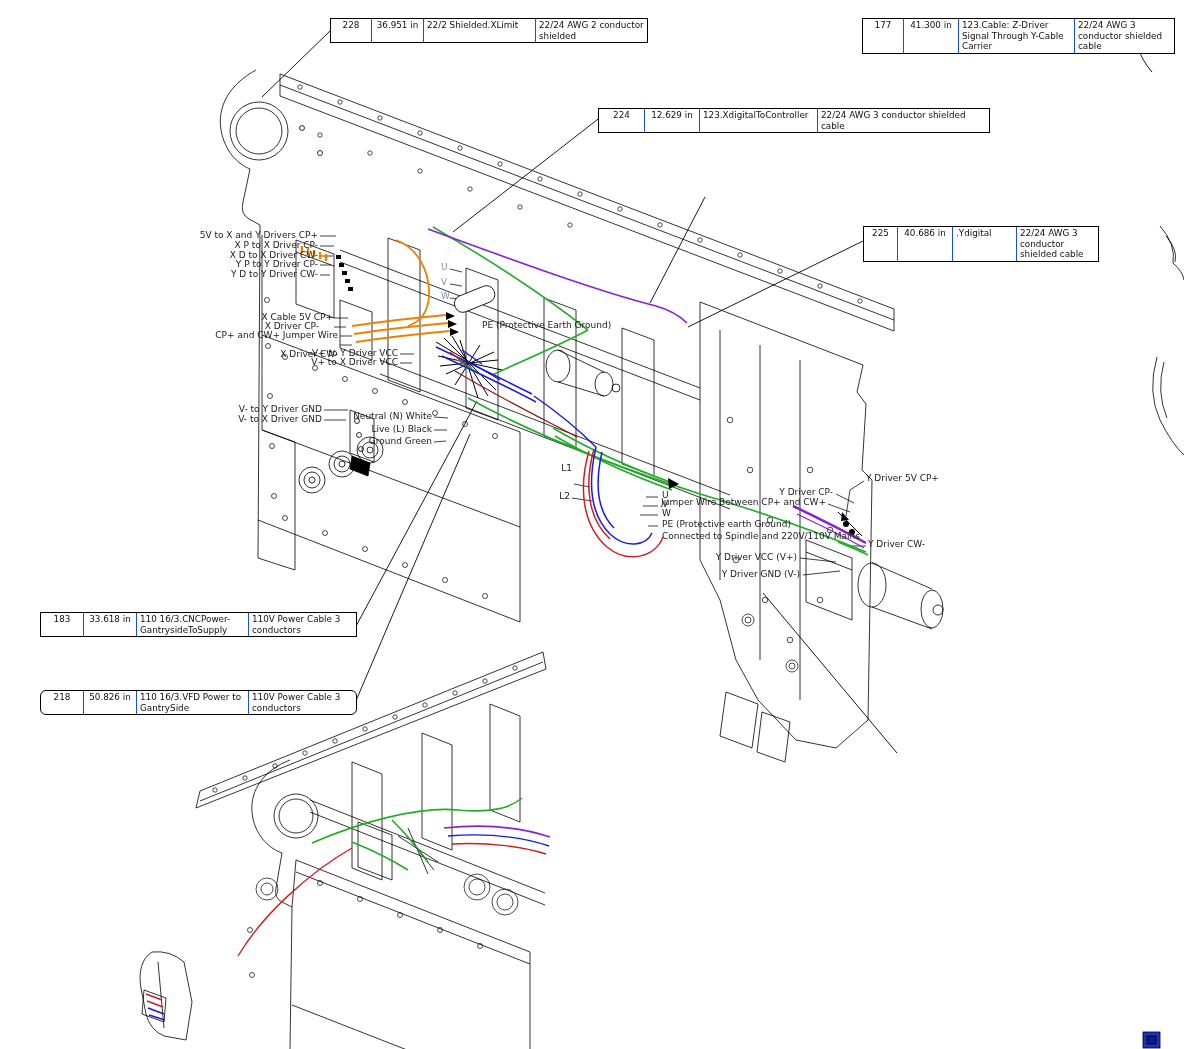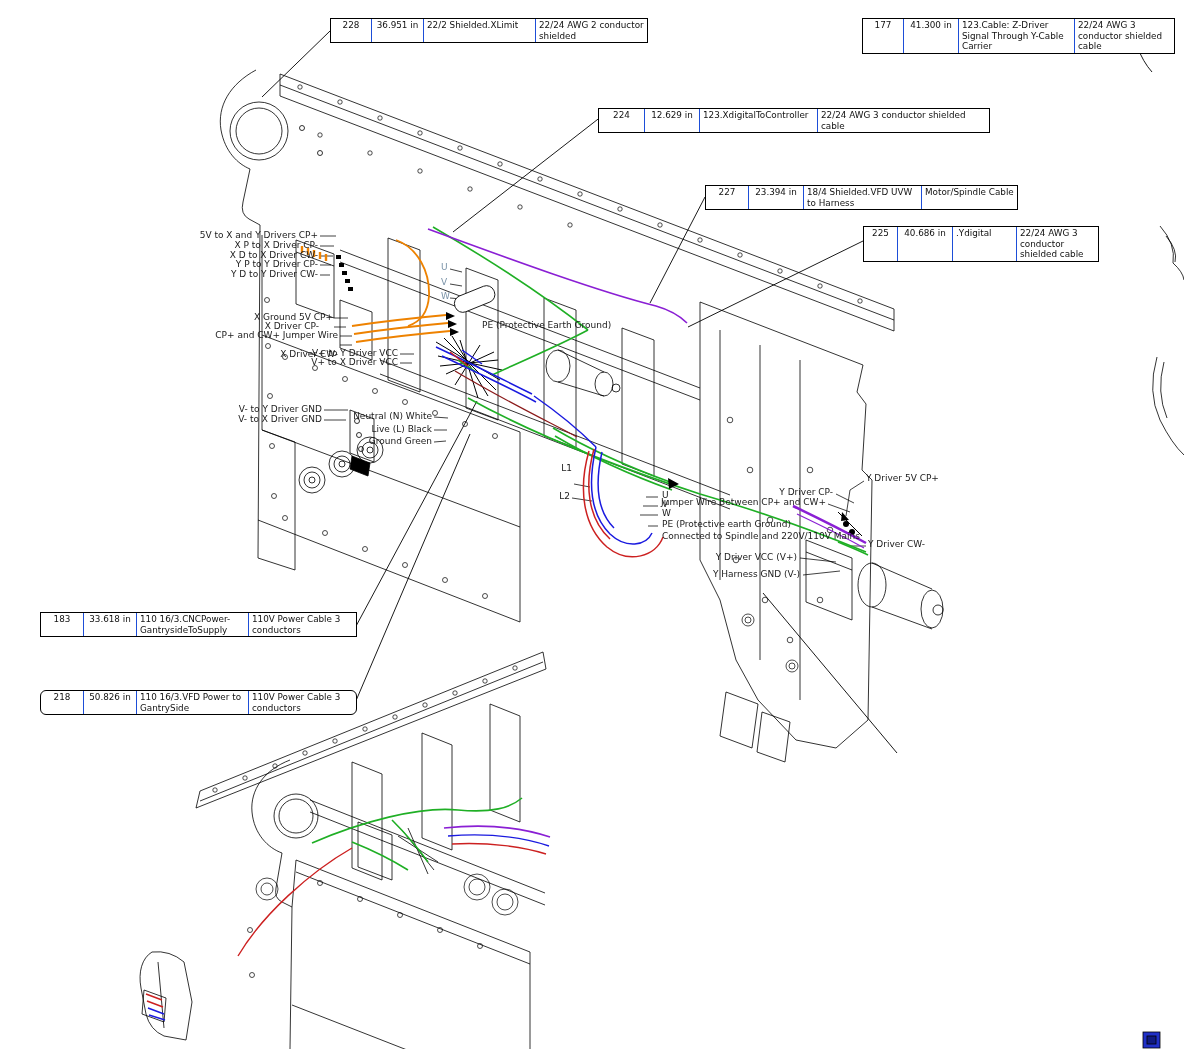--- a/index.html
+++ b/index.html
@@ -269,26 +269,20 @@
   <div style="width:100px">22/24 AWG 3 conductor shielded cable</div>
 </div>
 
 <div class="callout" style="left:598px;top:108px;width:390px;">
   <div class="c-id" style="width:45px">224</div>
   <div class="c-len" style="width:55px">12.629 in</div>
   <div style="width:118px">123.XdigitalToController</div>
   <div style="width:172px">22/24 AWG 3 conductor shielded cable</div>
 </div>
 
-<div class="callout" style="left:705px;top:185px;width:311px;">
-  <div class="c-id" style="width:42px">227</div>
-  <div class="c-len" style="width:55px">23.394 in</div>
-  <div style="width:118px">18/4 Shielded.VFD UVW to Harness</div>
-  <div style="width:96px">Motor/Spindle Cable</div>
-</div>
 
 <div class="callout" style="left:863px;top:226px;width:234px;">
   <div class="c-id" style="width:33px">225</div>
   <div class="c-len" style="width:55px">40.686 in</div>
   <div style="width:64px">.Ydigital</div>
   <div style="width:82px">22/24 AWG 3 conductor shielded cable</div>
 </div>
 
 <div class="callout" style="left:40px;top:612px;width:315px;">
   <div class="c-id" style="width:42px">183</div>
@@ -303,21 +297,21 @@
   <div style="width:112px">110 16/3.VFD Power to GantrySide</div>
   <div style="width:108px">110V Power Cable 3 conductors</div>
 </div>
 
 
 <div class="lbl r" style="right:866px;top:231px">5V to X and Y Drivers CP+</div>
 <div class="lbl r" style="right:866px;top:241px">X P to X Driver CP-</div>
 <div class="lbl r" style="right:866px;top:251px">X D to X Driver CW-</div>
 <div class="lbl r" style="right:866px;top:260px">Y P to Y Driver CP-</div>
 <div class="lbl r" style="right:866px;top:270px">Y D to Y Driver CW-</div>
-<div class="lbl r" style="right:851px;top:313px">X Ground 5V CP+</div>
+<div class="lbl r" style="right:851px;top:313px">X Cable 5V CP+</div>
 <div class="lbl r" style="right:865px;top:322px">X Driver CP-</div>
 <div class="lbl r" style="right:846px;top:331px">CP+ and CW+ Jumper Wire</div>
 <div class="lbl r" style="right:846px;top:350px">X Driver CW-</div>
 <div class="lbl r" style="right:786px;top:349px">V+ to Y Driver VCC</div>
 <div class="lbl r" style="right:786px;top:358px">V+ to X Driver VCC</div>
 <div class="lbl r" style="right:862px;top:405px">V- to Y Driver GND</div>
 <div class="lbl r" style="right:862px;top:415px">V- to X Driver GND</div>
 <div class="lbl r" style="right:752px;top:412px">Neutral (N) White</div>
 <div class="lbl r" style="right:752px;top:425px">Live (L) Black</div>
 <div class="lbl r" style="right:752px;top:437px">Ground Green</div>
@@ -330,15 +324,15 @@
 <div class="lbl" style="left:662px;top:491px">U</div>
 <div class="lbl" style="left:662px;top:500px">V</div>
 <div class="lbl" style="left:662px;top:509px">W</div>
 <div class="lbl" style="left:662px;top:520px">PE (Protective earth Ground)</div>
 <div class="lbl" style="left:662px;top:532px">Connected to Spindle and 220V/110V Mains</div>
 <div class="lbl r" style="right:351px;top:488px">Y Driver CP-</div>
 <div class="lbl r" style="right:358px;top:498px">Jumper Wire Between CP+ and CW+</div>
 <div class="lbl" style="left:866px;top:474px">Y Driver 5V CP+</div>
 <div class="lbl" style="left:868px;top:540px">Y Driver CW-</div>
 <div class="lbl r" style="right:387px;top:553px">Y Driver VCC (V+)</div>
-<div class="lbl r" style="right:384px;top:570px">Y Harness GND (V-)</div>
+<div class="lbl r" style="right:384px;top:570px">Y Driver GND (V-)</div>
 
 </div>
 
 </body></html>

